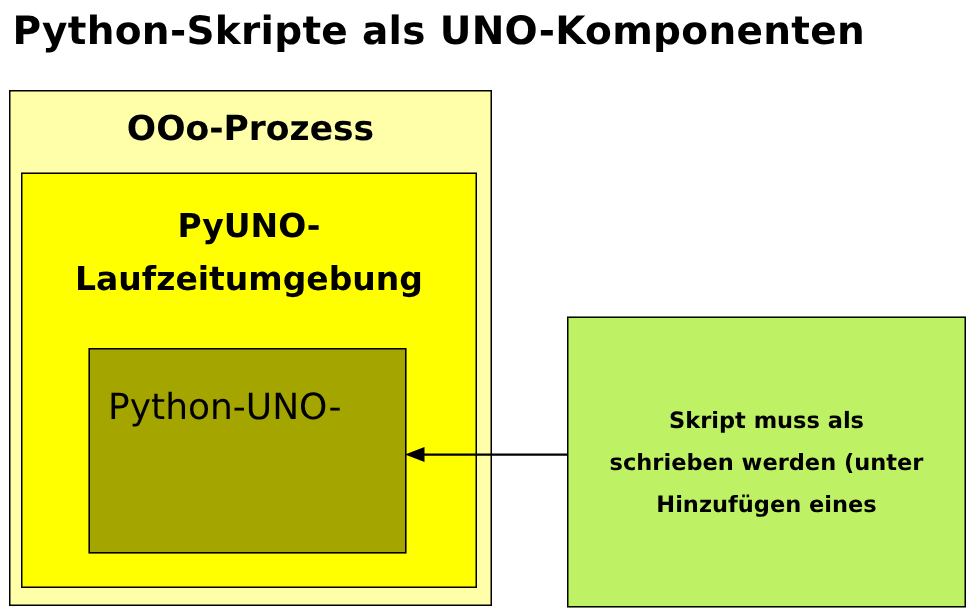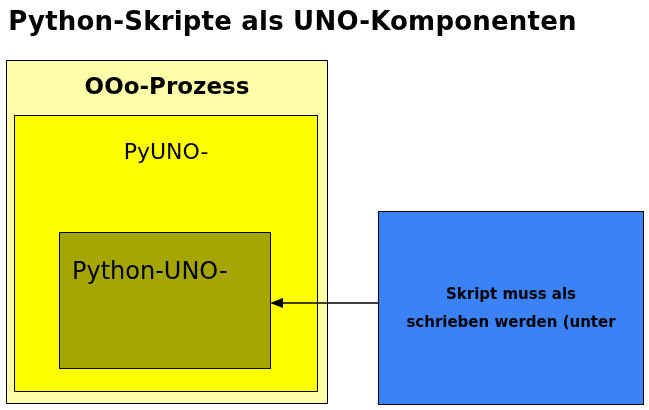--- a/index.html
+++ b/index.html
@@ -50,21 +50,21 @@
     width: 304px;
     height: 277px;
     background: #ffff00;
     border: 1px solid #000000;
     box-sizing: border-box;
   }
   .runtime-label {
     padding-top: 18px;
     text-align: center;
     font-size: 22px;
-    font-weight: 400;
+    font-weight: 700;
     line-height: 35px;
   }
   .component-box {
     position: absolute;
     left: 44px;
     top: 116px;
     width: 212px;
     height: 137px;
     background: #a5a500;
     border: 1px solid #000000;
@@ -73,21 +73,21 @@
     font-size: 24px;
     font-weight: 400;
     line-height: 45px;
   }
   .note-box {
     position: absolute;
     left: 378px;
     top: 211px;
     width: 266px;
     height: 194px;
-    background: #3b82f6;
+    background: #bef264;
     border: 1px solid #000000;
     box-sizing: border-box;
     display: flex;
     align-items: center;
     justify-content: center;
   }
   .note-text {
     text-align: center;
     font-size: 15px;
     font-weight: 600;
@@ -107,33 +107,35 @@
 <div class="page">
 
   <h1 class="title">Python-Skripte als UNO-Komponenten</h1>
 
   <div class="outer-box">
     <div class="outer-label">OOo-Prozess</div>
 
     <div class="runtime-box">
       <div class="runtime-label">
         <div>PyUNO-</div>
+        <div>Laufzeitumgebung</div>
       </div>
 
       <div class="component-box">
         <div>Python-UNO-</div>
       </div>
     </div>
   </div>
 
   <svg class="arrow-svg" viewBox="0 0 108 14" xmlns="http://www.w3.org/2000/svg">
     <line x1="11" y1="7" x2="108" y2="7" stroke="#000000" stroke-width="1.5"></line>
     <polygon points="0,7 13,2 13,12" fill="#000000"></polygon>
   </svg>
 
   <div class="note-box">
     <div class="note-text">
       <div>Skript muss als</div>
       <div>schrieben werden (unter</div>
+      <div>Hinzufügen eines</div>
     </div>
   </div>
 
 </div>
 
 </body></html>

